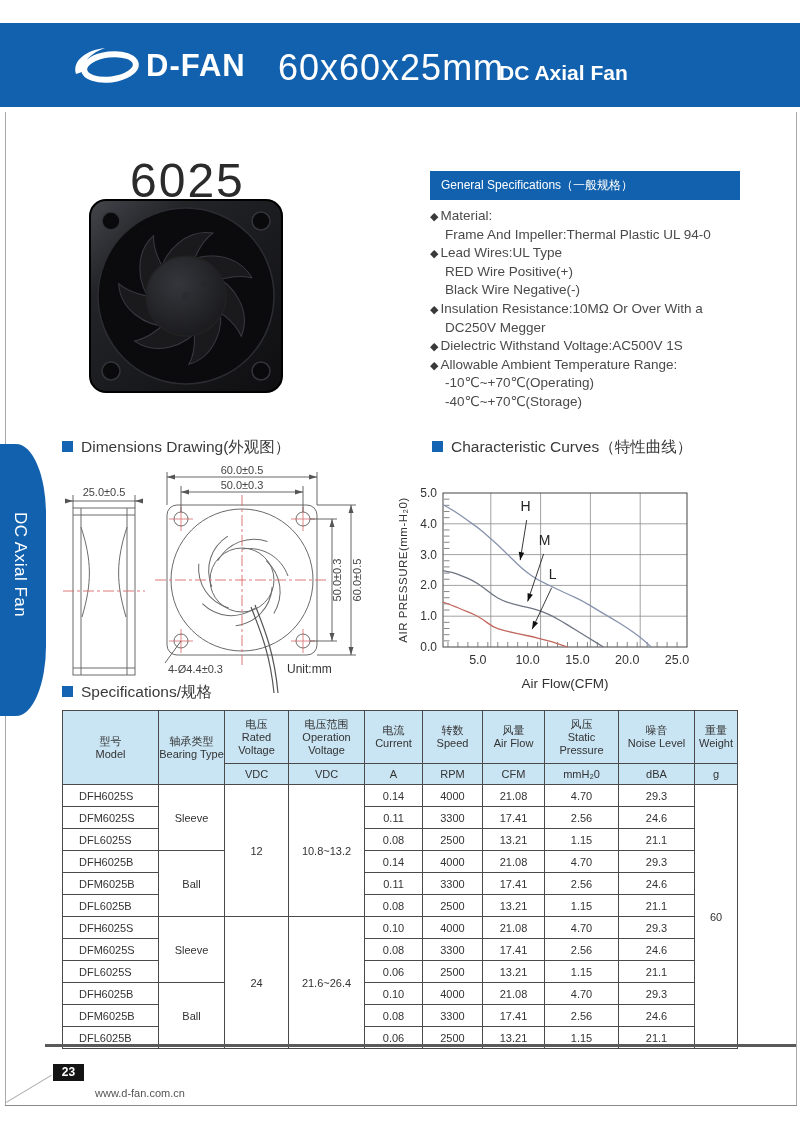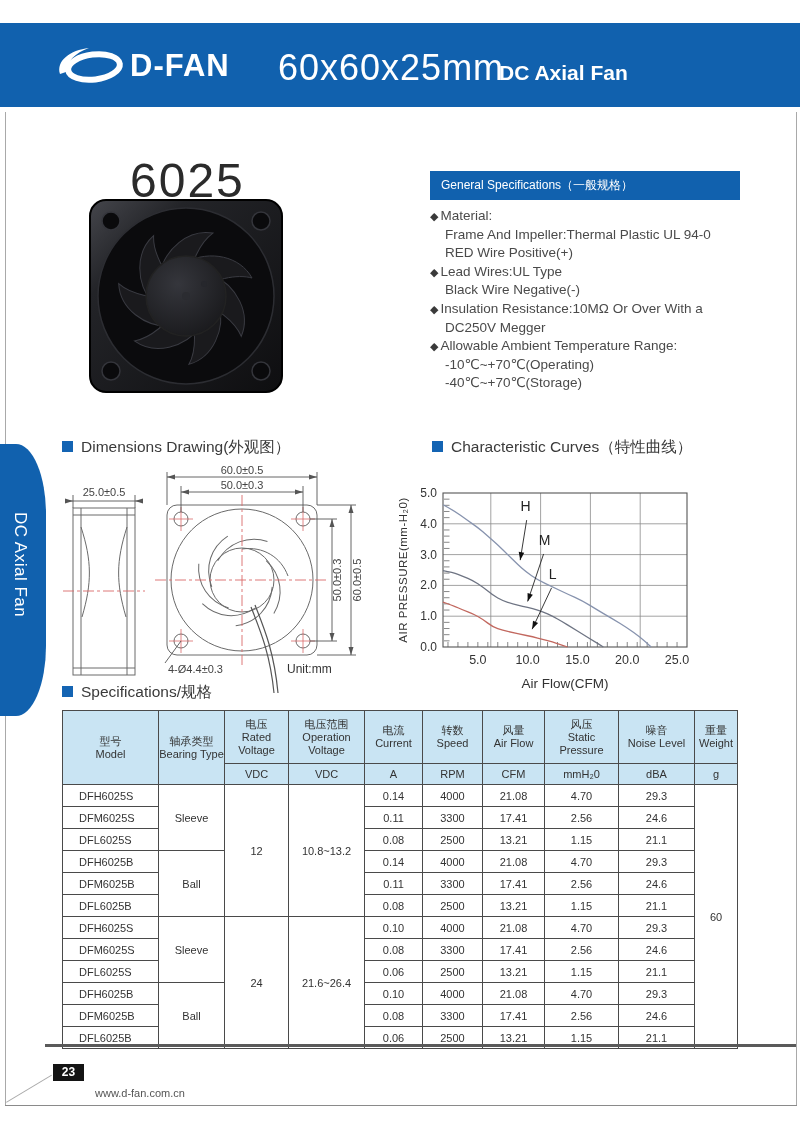--- a/index.html
+++ b/index.html
@@ -1,21 +1,21 @@
 <!DOCTYPE html>
 <html><head>
 <meta charset="utf-8">
 <style>
   html,body{margin:0;padding:0;background:#ffffff;}
   body{font-family:"Liberation Sans","DejaVu Sans",sans-serif;color:#333;}
   .page{position:relative;width:800px;height:1131px;background:#fff;overflow:hidden;}
 
   
   .topbar{position:absolute;left:0;top:23px;width:800px;height:84px;background:#1161ae;}
-  .logo-wrap{position:absolute;left:56px;top:20px;height:46px;display:flex;align-items:center;justify-content:center;}
+  .logo-wrap{position:absolute;left:72px;top:20px;height:46px;display:flex;align-items:center;justify-content:center;}
   .brand-name{color:#fff;font-size:31px;font-weight:bold;letter-spacing:1px;margin-left:4px;}
   .size-title{position:absolute;left:278px;top:24px;color:#fff;font-size:36px;letter-spacing:1px;}
   .type-subtitle{position:absolute;left:499px;top:38px;color:#fff;font-size:21px;font-weight:bold;}
 
   .model-number{position:absolute;left:130px;top:136px;font-size:48px;color:#2b2b2b;letter-spacing:2px;margin-top:17px;}
 
   .fan-photo{position:absolute;left:88px;top:198px;}
 
   .gs-bar{position:absolute;left:430px;top:171px;width:310px;height:29px;background:#1161ae;color:#fff;
           font-size:12px;line-height:29px;padding-left:11px;box-sizing:border-box;}
@@ -114,25 +114,26 @@
         <circle cx="173" cy="23" r="9"></circle>
       <circle cx="23" cy="173" r="9"></circle>
         <circle cx="173" cy="173" r="9"></circle>
     </g>
   </svg>
 
   <div class="gs-bar">General Specifications（一般规格）</div>
   <div class="specs-list" id="specs-list">
       <div class="spec-line"><span class="diamond">◆</span>Material:</div>
       <div class="spec-line cont">Frame And Impeller:Thermal Plastic UL 94-0</div>
+      <div class="spec-line"><span class="diamond">◆</span>Lead Wires:UL Type</div>
       <div class="spec-line cont">RED Wire Positive(+)</div>
-      <div class="spec-line"><span class="diamond">◆</span>Lead Wires:UL Type</div>
       <div class="spec-line cont">Black Wire Negative(-)</div>
       <div class="spec-line"><span class="diamond">◆</span>Insulation Resistance:10MΩ Or Over With a</div>
       <div class="spec-line cont">DC250V Megger</div>
+      <div class="spec-line"><span class="diamond">◆</span>Dielectric Withstand Voltage:AC500V 1S</div>
       <div class="spec-line"><span class="diamond">◆</span>Allowable Ambient Temperature Range:</div>
       <div class="spec-line cont">-10℃~+70℃(Operating)</div>
       <div class="spec-line cont">-40℃~+70℃(Storage)</div>
     </div>
 
   <div class="section-head" id="dim-head">
     <span class="sq"></span><span>Dimensions Drawing(外观图）</span>
   </div>
   <div class="section-head" id="curve-head">
     <span class="sq"></span><span>Characteristic Curves（特性曲线）</span>

